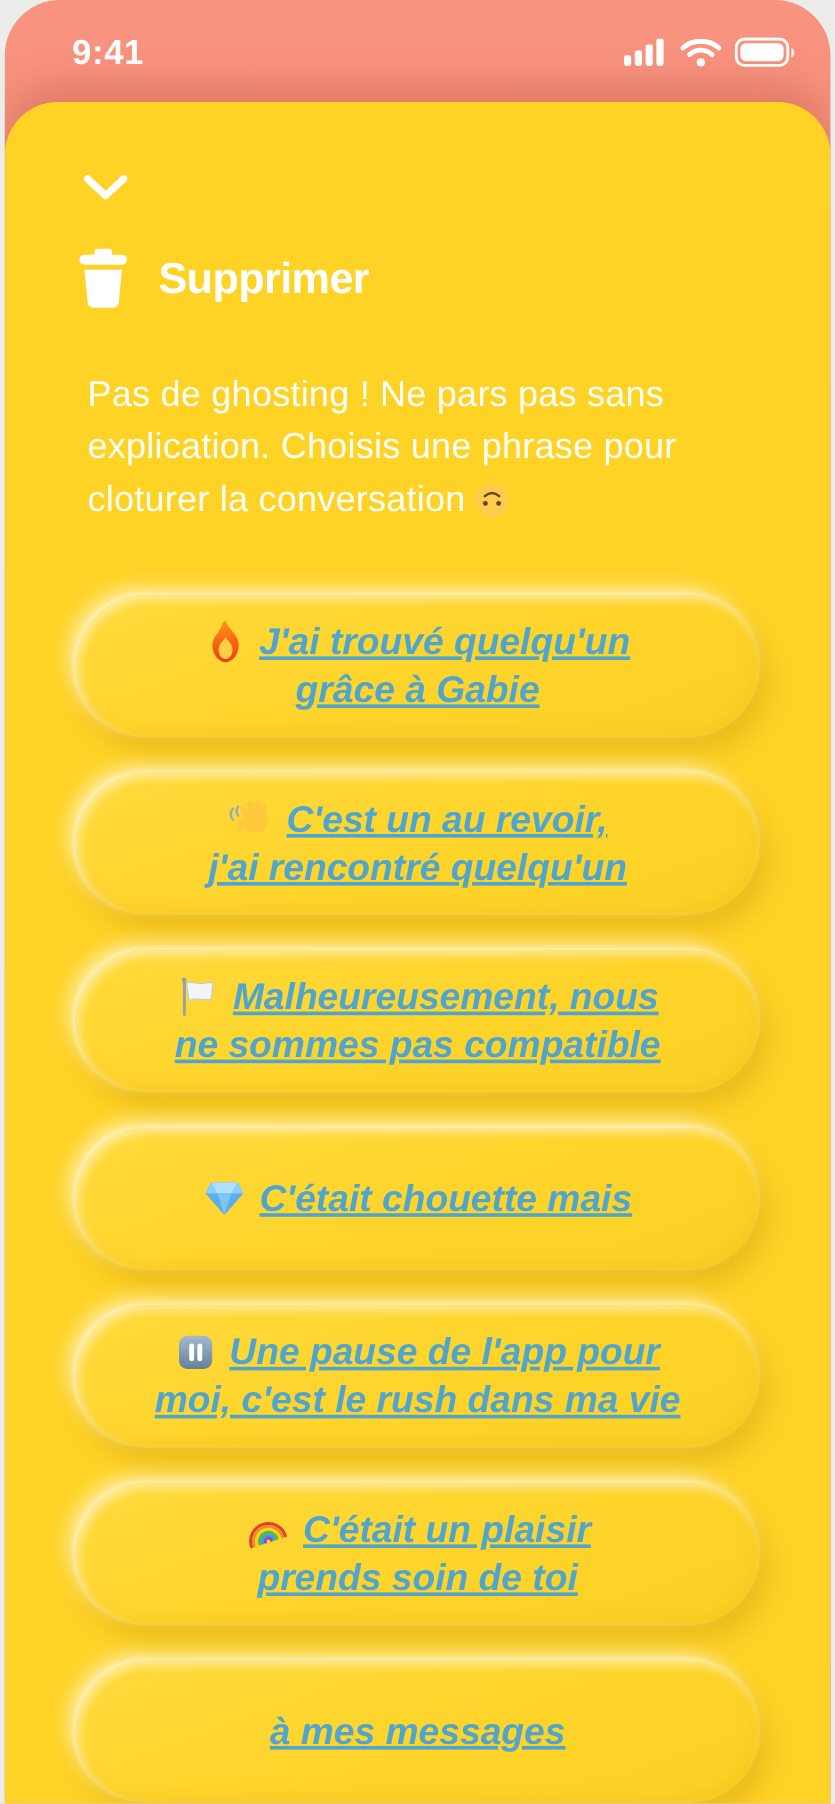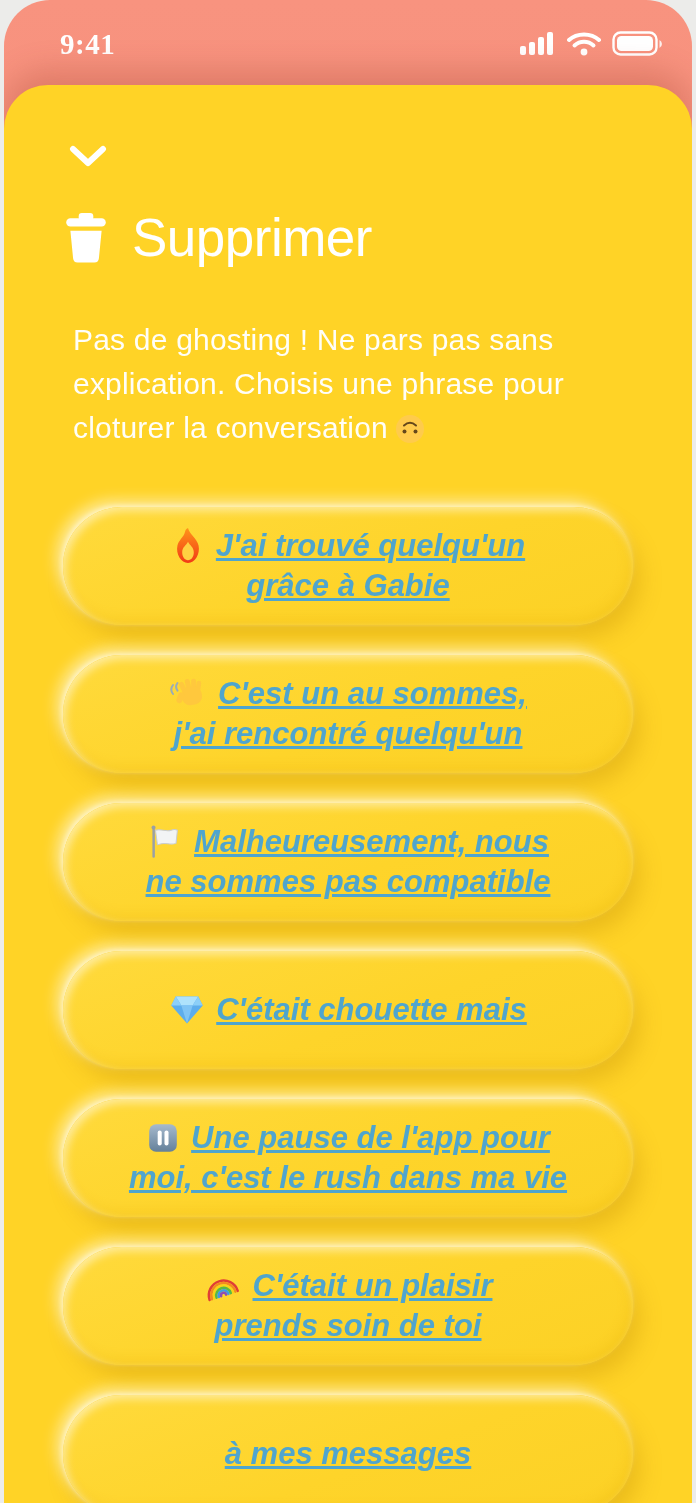--- a/index.html
+++ b/index.html
@@ -14,37 +14,37 @@
     position:absolute;top:0;bottom:0;left:4px;right:4px;
     border-radius:46px 46px 0 0;overflow:hidden;
     background:linear-gradient(180deg,#F8937F 0%,#F28976 50%,#E87B6A 100%);
   }
   
   .status-bar{
     position:absolute;top:0;left:0;right:0;height:74px;
     display:flex;align-items:center;justify-content:space-between;
     padding:14px 28px 0 56px;box-sizing:border-box;color:#fff;
   }
-  .status-time{font-size:29px;font-weight:700;letter-spacing:.5px;font-family:Liberation Serif, serif;}
+  .status-time{font-size:29px;font-weight:700;letter-spacing:.5px;}
   .status-icons{display:flex;align-items:center;gap:11px;}
   
   .sheet{
     position:absolute;top:85px;left:0;right:0;bottom:0;
     background:#FFD326;
     border-radius:44px 44px 0 0;
     box-shadow:0 -14px 30px rgba(150,55,35,.25);
     padding:0 59px;box-sizing:border-box;
   }
   .collapse-btn{
     margin:60px 0 0 5px;width:40px;height:24px;
     background:none;border:none;padding:0;cursor:pointer;display:block;
   }
   .title-row{display:flex;align-items:center;gap:24px;margin:38px 0 0 1px;}
   .page-title{
-    color:#fff;font-size:53px;font-weight:400;letter-spacing:-.5px;
+    color:#fff;font-size:36px;font-weight:700;letter-spacing:-.5px;
   }
   .description{
     margin:50px 0 0 10px;color:rgba(255,255,255,.97);
     font-size:30px;line-height:44px;font-weight:400;letter-spacing:.2px;
   }
   .description .emoji-inline{vertical-align:-7px;margin-left:6px;}
   
   .options{margin-top:57px;}
   .option-btn{
     display:flex;flex-direction:column;align-items:center;justify-content:center;
@@ -165,21 +165,21 @@
                 <g transform="rotate(-12 22 18)" fill="#FFC83D">
                   <rect x="13" y="4" width="5" height="13" rx="2.5" transform="rotate(-14 15.5 10)"></rect>
                   <rect x="18.5" y="2.5" width="5" height="14" rx="2.5"></rect>
                   <rect x="24" y="3.5" width="5" height="13" rx="2.5" transform="rotate(10 26.5 10)"></rect>
                   <rect x="29" y="6.5" width="4.6" height="10.5" rx="2.3" transform="rotate(20 31 11)"></rect>
                   <rect x="12.5" y="11" width="20" height="18" rx="8"></rect>
                   <rect x="8" y="14" width="6" height="11" rx="3" transform="rotate(32 11 19)"></rect>
                 </g>
               </svg>
             </span>
-            <span>C'est un au sommes,</span>
+            <span>C'est un au revoir,</span>
           </span>
           <span class="opt-line2">j'ai rencontré quelqu'un</span>
         </button>
 
         <button class="option-btn">
           <span class="opt-line1">
             <span>
               <svg width="36" height="36" viewBox="0 0 32 32">
                 <circle cx="5.8" cy="3.2" r="1.8" fill="#9AA0A6"></circle>
                 <rect x="4.8" y="4" width="2.2" height="26" rx="1.1" fill="#9AA0A6"></rect>

